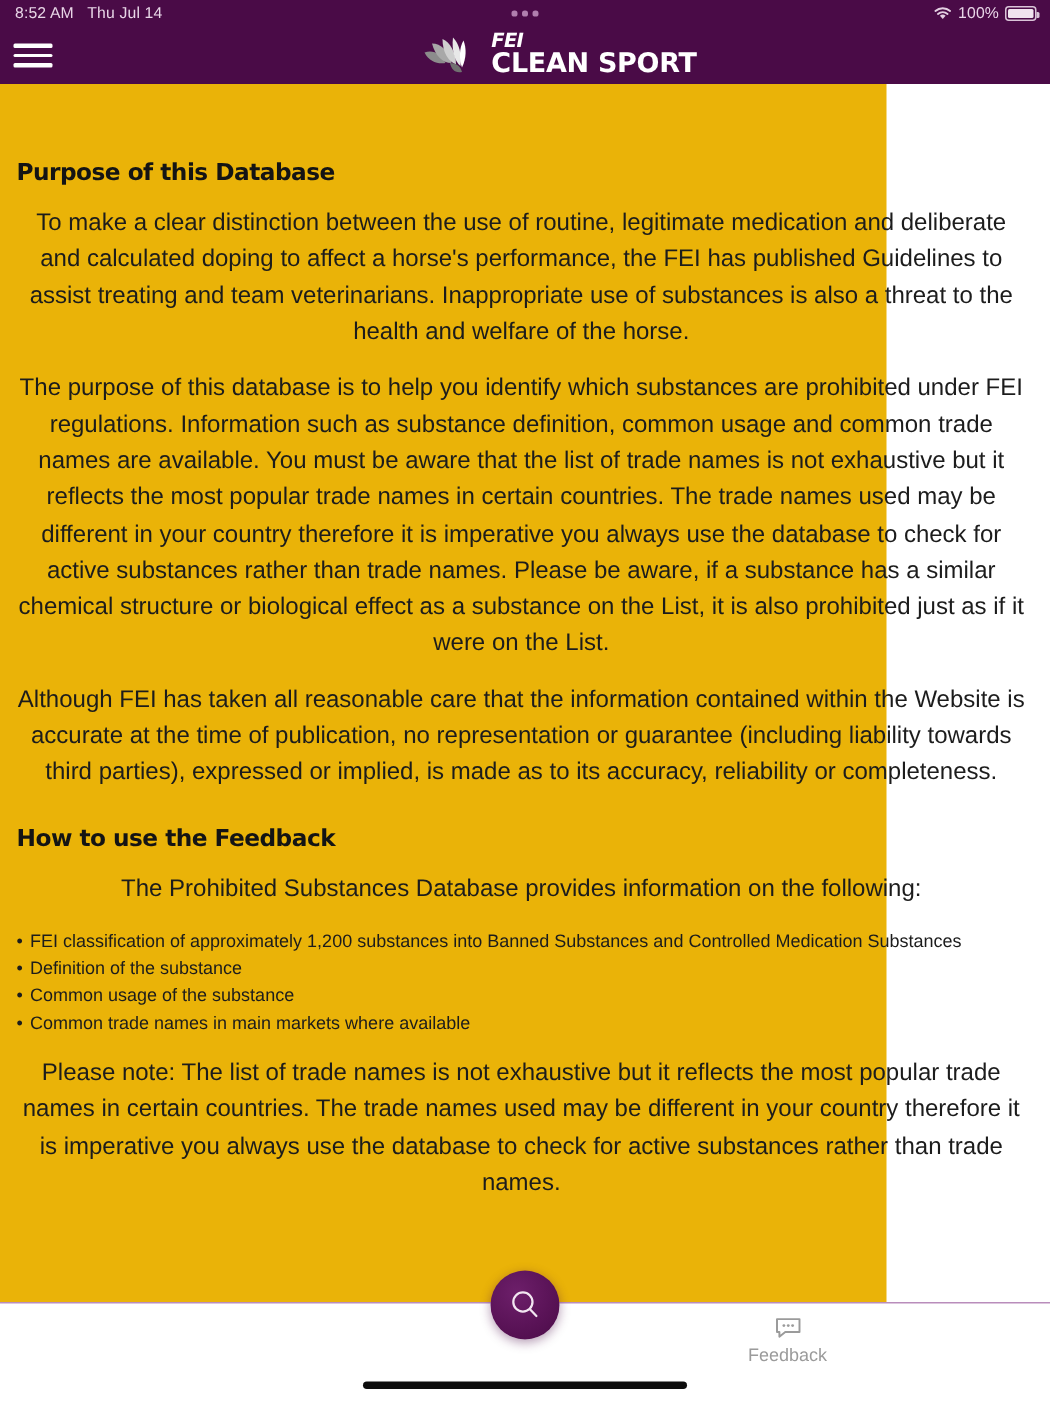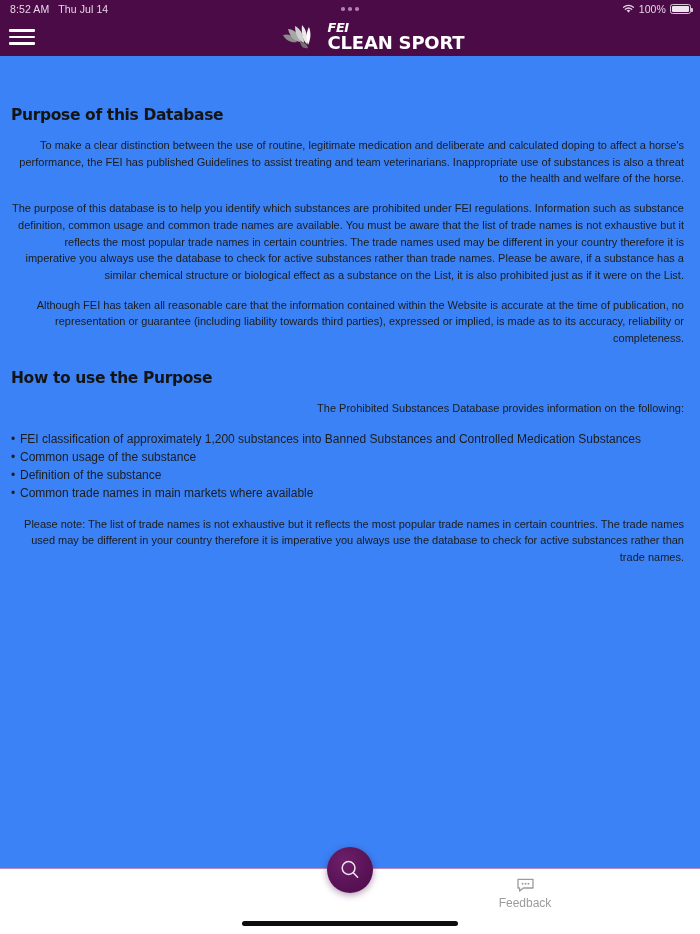--- a/index.html
+++ b/index.html
@@ -2,21 +2,21 @@
 <html><head>
 <meta charset="utf-8">
 <style>
   * { margin:0; padding:0; box-sizing:border-box; }
   html, body {
     width:700px; height:934px;
     background:#ffffff;
     font-family:"Liberation Sans", sans-serif;
     overflow:hidden;
   }
-  #app { position:relative; width:700px; height:934px; background:#3b82f6; }
+  #app { position:relative; width:591px; height:934px; background:#eab308; }
 
   
   .statusbar {
     position:absolute; top:0; left:0; width:700px; height:18px;
     background:#4a0b47;
     display:flex; align-items:center;
     color:#e8d6e7; font-size:10.5px; letter-spacing:.1px;
   }
   .sb-left { display:flex; align-items:center; gap:9px; padding-left:10px; }
   .sb-center { position:absolute; left:0; right:0; display:flex; justify-content:center; pointer-events:none; }
@@ -75,22 +75,22 @@
     overflow:hidden;
     margin-top:36px;
   }
   h2.section-title {
     font-family:"DejaVu Sans", sans-serif;
     font-size:15.5px; font-weight:700; color:#141414;
     letter-spacing:-.35px; margin:0 0 13px 0;
   }
   h2.section-title.second { margin-top:22px; }
   p.body {
-    font-size:11px; line-height:1.52; color:#1c1c1c;
-    margin:0 0 13px 0; text-align:right;
+    font-size:16px; line-height:1.52; color:#1c1c1c;
+    margin:0 0 13px 0; text-align:center;
   }
   p.body:last-child { margin-bottom:0; }
   ul.bullets { list-style:none; margin:0 0 13px 0; padding:0; }
   ul.bullets li {
     font-size:12px; line-height:1.52; color:#1c1c1c;
     padding-left:9px; position:relative;
   }
   ul.bullets li::before {
     content:"•"; position:absolute; left:0; top:0; color:#1c1c1c;
   }
@@ -181,28 +181,28 @@
   </div>
 
   <div class="content">
 
     <h2 class="section-title">Purpose of this Database</h2>
 
     <p class="body">To make a clear distinction between the use of routine, legitimate medication and deliberate and calculated doping to affect a horse's performance, the FEI has published Guidelines to assist treating and team veterinarians. Inappropriate use of substances is also a threat to the health and welfare of the horse.</p>
     <p class="body">The purpose of this database is to help you identify which substances are prohibited under FEI regulations. Information such as substance definition, common usage and common trade names are available. You must be aware that the list of trade names is not exhaustive but it reflects the most popular trade names in certain countries. The trade names used may be different in your country therefore it is imperative you always use the database to check for active substances rather than trade names. Please be aware, if a substance has a similar chemical structure or biological effect as a substance on the List, it is also prohibited just as if it were on the List.</p>
     <p class="body">Although FEI has taken all reasonable care that the information contained within the Website is accurate at the time of publication, no representation or guarantee (including liability towards third parties), expressed or implied, is made as to its accuracy, reliability or completeness.</p>
 
-    <h2 class="section-title second">How to use the Purpose</h2>
+    <h2 class="section-title second">How to use the Feedback</h2>
 
     <p class="body">The Prohibited Substances Database provides information on the following:</p>
 
     <ul class="bullets">
       <li>FEI classification of approximately 1,200 substances into Banned Substances and Controlled Medication Substances</li>
+      <li>Definition of the substance</li>
       <li>Common usage of the substance</li>
-      <li>Definition of the substance</li>
       <li>Common trade names in main markets where available</li>
     </ul>
 
     <p class="body">Please note: The list of trade names is not exhaustive but it reflects the most popular trade names in certain countries. The trade names used may be different in your country therefore it is imperative you always use the database to check for active substances rather than trade names.</p>
   </div>
 
   <div class="bottomnav">
     <div class="tabs">
 
 

